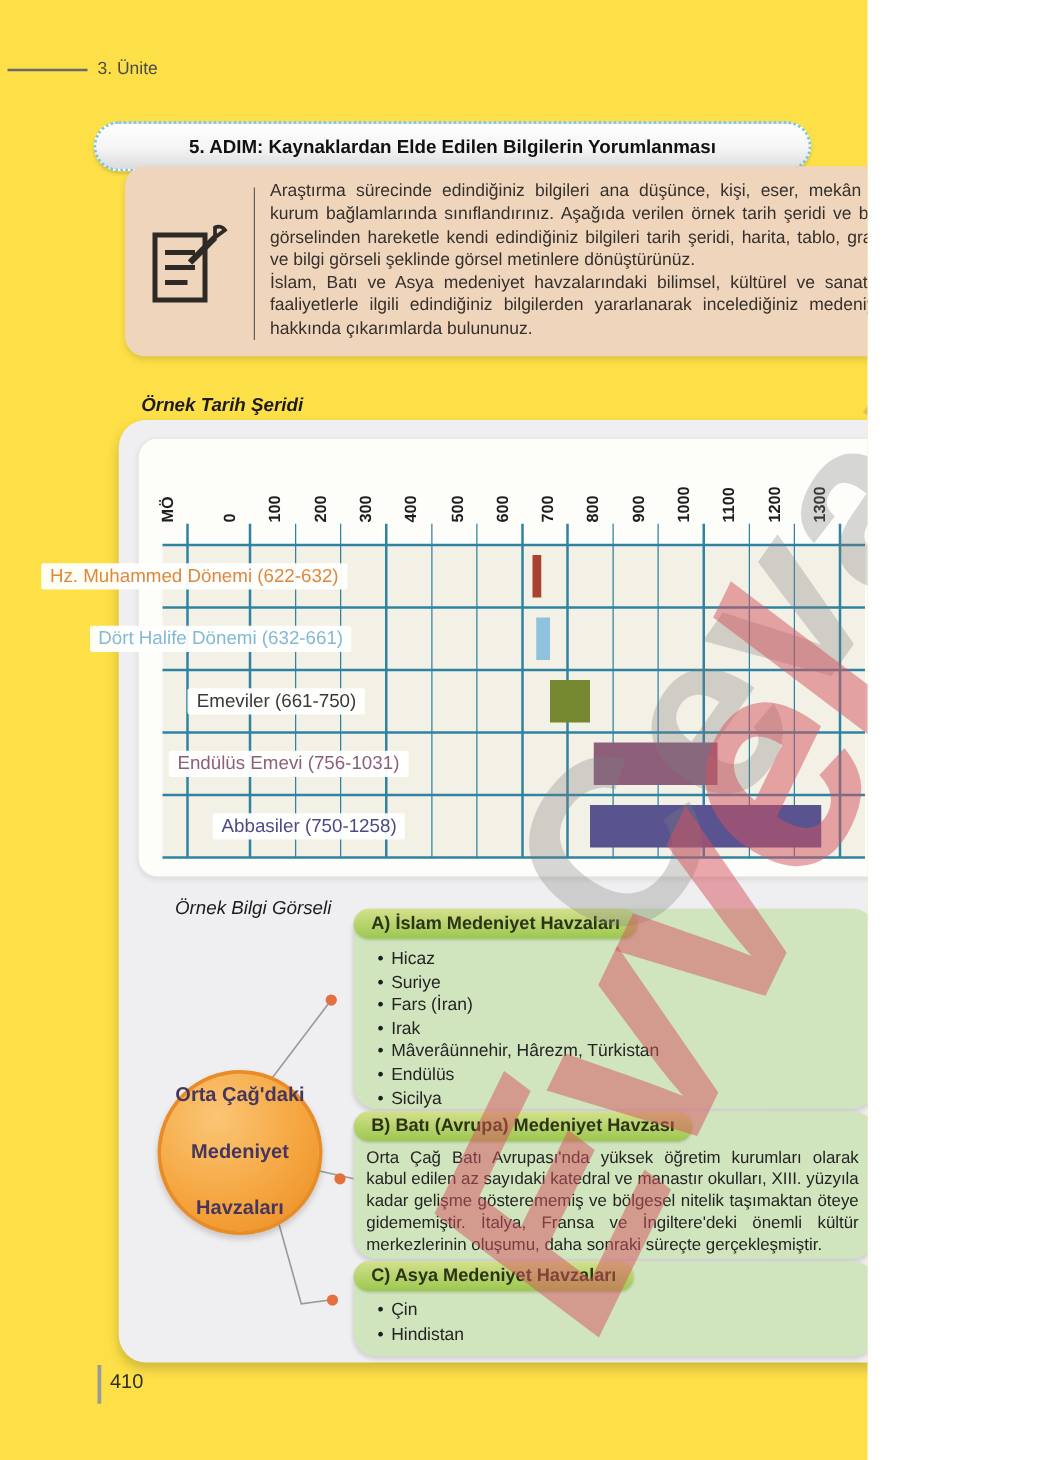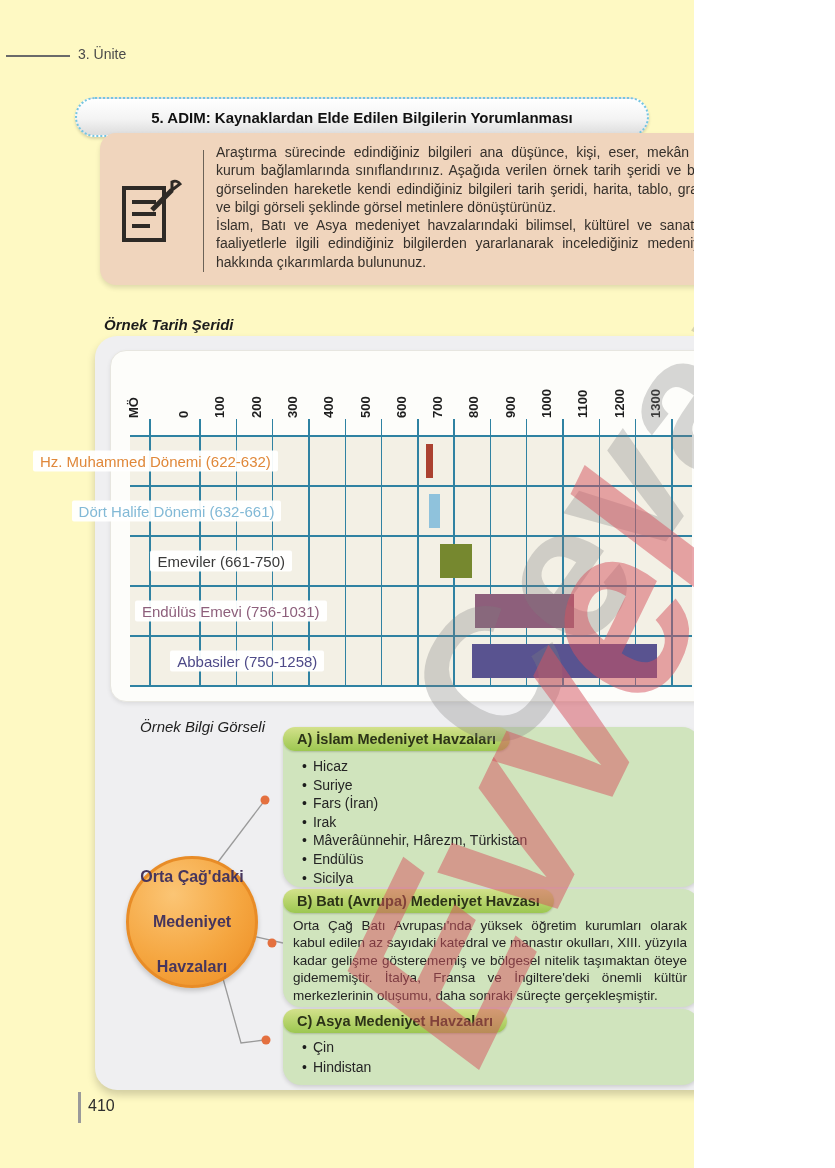--- a/index.html
+++ b/index.html
@@ -1,16 +1,16 @@
 <!DOCTYPE html>
 <html><head>
 <meta charset="utf-8">
 <style>
   html,body{margin:0;padding:0;background:#fff;}
-  .page{position:relative;width:694px;height:1168px;background:#fef9c3;overflow:hidden;
+  .page{position:relative;width:694px;height:1168px;background:#fde047;overflow:hidden;
         font-family:"Liberation Sans",sans-serif;color:#222;}
   .abs{position:absolute;}
 
   
   .unit-rule{left:6px;top:55px;width:64px;height:2px;background:#6a6a6a;}
   .unit-label{left:78px;top:46px;font-size:14px;color:#4a4a4a;}
 
   
   .banner{left:75px;top:97px;width:570px;height:36px;border:2px dotted #74c5e2;border-radius:22px;
           background:linear-gradient(#ffffff, #f4f4f4 55%, #dcdcdc);
@@ -22,21 +22,21 @@
              box-shadow:0 3px 5px rgba(0,0,0,.12);}
   .note-icon{left:116px;top:176px;}
   .divider{left:203px;top:150px;width:1px;height:122px;background:#6b6257;}
   .p1{left:216px;top:143px;width:496px;font-size:14px;line-height:18.4px;color:#35302b;text-align:justify;}
   .p2{left:216px;top:216px;width:496px;font-size:14px;line-height:18.4px;color:#35302b;text-align:justify;}
 
   
   .answer{left:62px;top:287px;width:772px;font-size:15px;font-weight:bold;line-height:19px;color:#e8131c;}
 
   
-  .tl-title{left:104px;top:316px;font-size:15px;font-weight:bold;font-style:italic;color:#1c1c1c;}
+  .tl-title{left:113px;top:316px;font-size:15px;font-weight:bold;font-style:italic;color:#1c1c1c;}
   .ig-title{left:140px;top:718px;font-size:15px;font-weight:normal;font-style:italic;color:#1c1c1c;}
 
   
   .gray-panel{left:95px;top:336px;width:625px;height:754px;background:#efeff1;border-radius:22px;
               box-shadow:0 5px 9px rgba(0,0,0,.18);}
   .tl-card{left:110px;top:350px;width:600px;height:350px;background:#fdfdfa;border:1px solid #e7e6e0;
            border-radius:16px;box-shadow:0 2px 4px rgba(0,0,0,.08);}
   .grid-bg{left:130px;top:436px;width:562px;height:250px;background:#f3f0e5;}
   .tl-line{background:#2f82a2;}
   .tick-label{position:absolute;transform:rotate(-90deg);transform-origin:0 100%;height:16px;line-height:16px;

